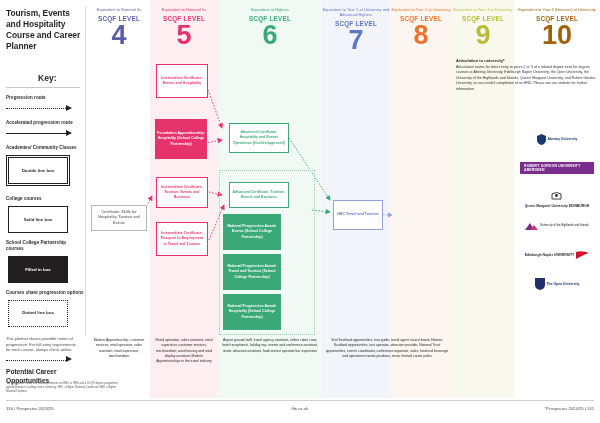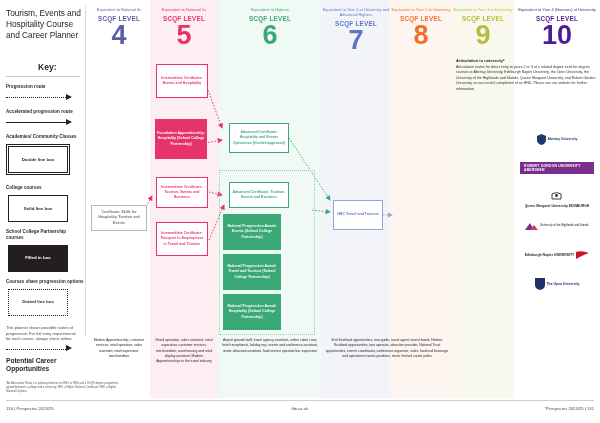--- a/index.html
+++ b/index.html
@@ -21,21 +21,21 @@
   .band-5  { left: 150px; width: 68px;  background: #fdeef2; }
   .band-6  { left: 218px; width: 104px; background: #f1f9f5; }
   .band-7  { left: 322px; width: 68px;  background: #f2f4fa; }
   .band-8  { left: 390px; width: 62px;  background: #fdf6f0; }
   .band-9  { left: 452px; width: 62px;  background: #f8f9ec; }
   .band-10 { left: 514px; width: 86px;  background: #ffffff; }
 
   
   .keypanel { position: absolute; left: 6px; top: 8px; width: 78px; }
   .doc-title {
-    font-size: 8.4px; font-weight: normal; line-height: 1.32;
+    font-size: 8.4px; font-weight: bold; line-height: 1.32;
     color: #231f20; letter-spacing: -0.05px;
   }
   .key-head {
     margin-top: 21px; font-size: 8.6px; font-weight: bold; color: #231f20; padding-left: 32px;
   }
   .key-rule { margin-top: 4px; border-top: 0.7px solid #c9c9c9; width: 74px; }
   .key-item { margin-top: 7px; }
   .key-label {
     font-size: 4.5px; font-weight: bold; color: #231f20;
     line-height: 1.32; letter-spacing: 0.05px;
@@ -86,21 +86,21 @@
   }
   .colhead .lvl {
     margin-top: -1px; font-size: 27px; font-weight: bold; line-height: 1.05;
   }
   .c4  { left: 88px;  width: 62px;  color: #5b5ea6; }
   .c5  { left: 150px; width: 68px;  color: #e6336b; }
   .c6  { left: 218px; width: 104px; color: #3aa877; }
   .c7  { left: 322px; width: 68px;  color: #5b76c4; }
   .c8  { left: 390px; width: 62px;  color: #f0722a; }
   .c9  { left: 452px; width: 62px;  color: #b9bc3c; }
-  .c10 { left: 514px; width: 86px;  color: #4c1d95; text-align: center; }
+  .c10 { left: 514px; width: 86px;  color: #a16207; text-align: center; }
 
   
   .box {
     position: absolute; display: flex; align-items: center; justify-content: center;
     text-align: center; font-size: 3.5px; font-weight: bold; line-height: 1.45;
     padding: 2px; letter-spacing: 0.05px;
   }
   .box-pink-outline { border: 1.4px solid #e6336b; color: #e6336b; background: #fff; }
   .box-pink-fill    { background: #e6336b; color: #ffffff; }
   .box-green-outline{ border: 1.3px solid #3aa877; color: #3aa877; background: #fff; }

